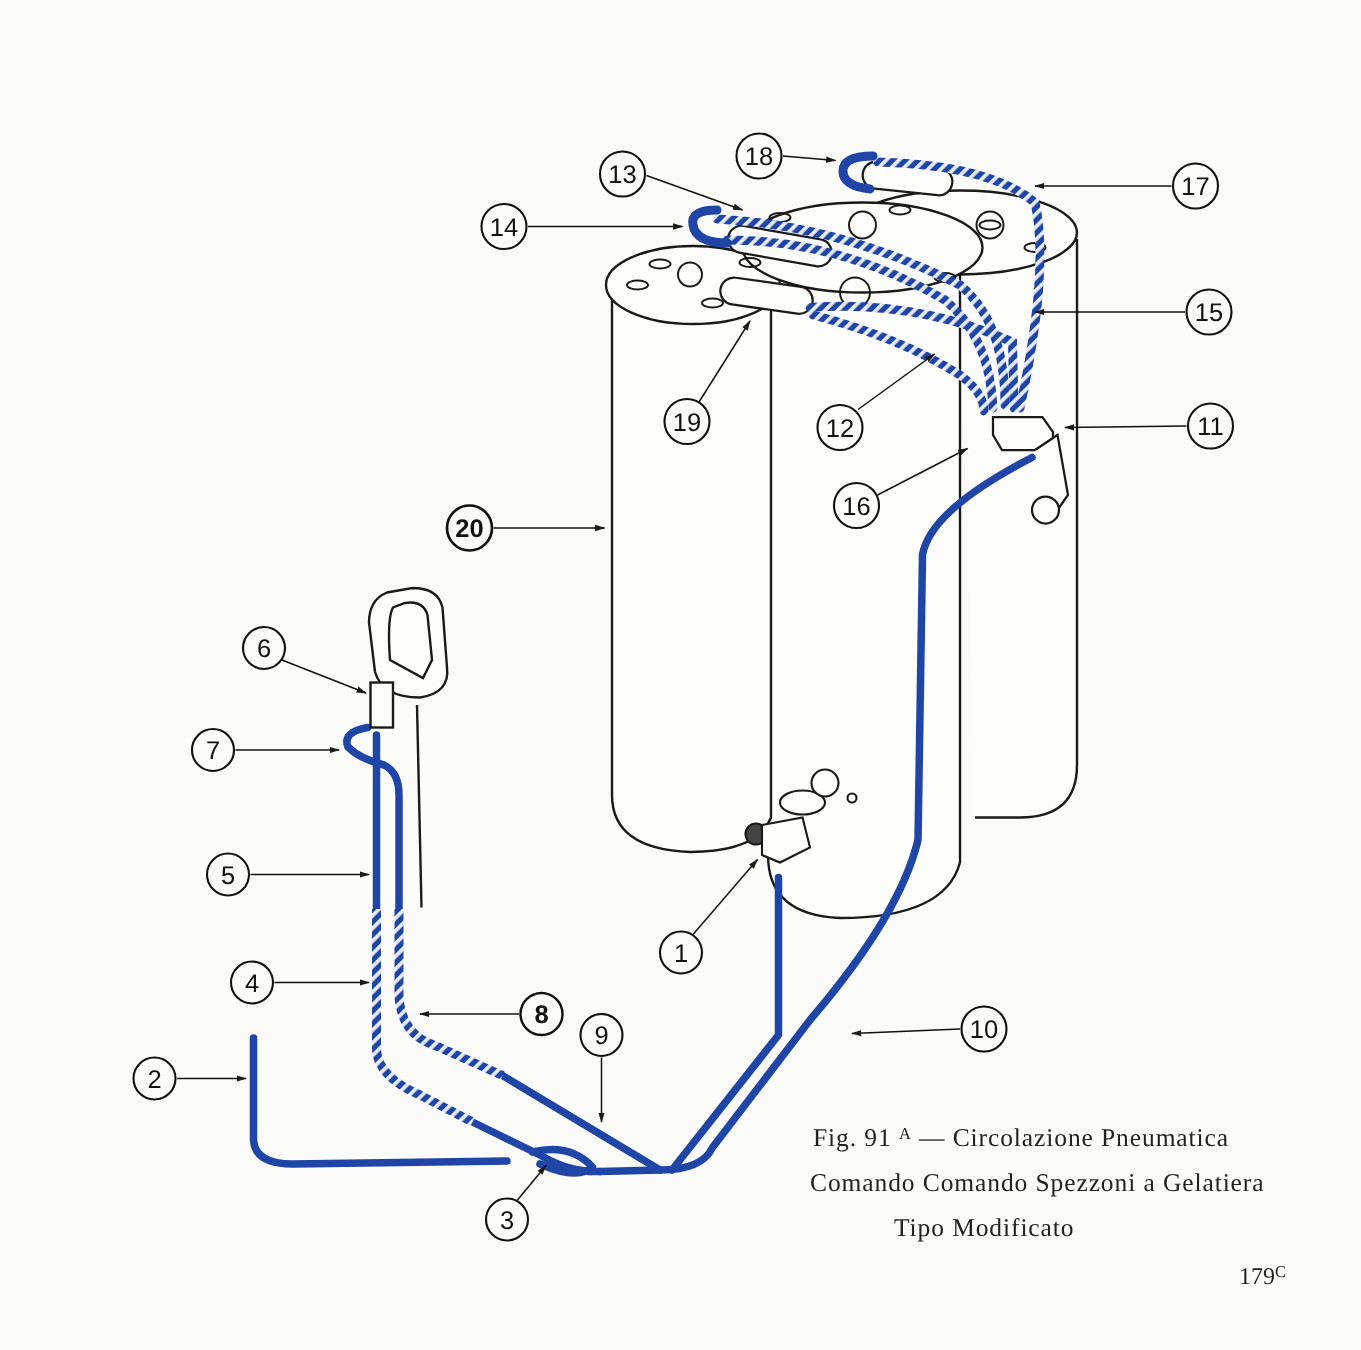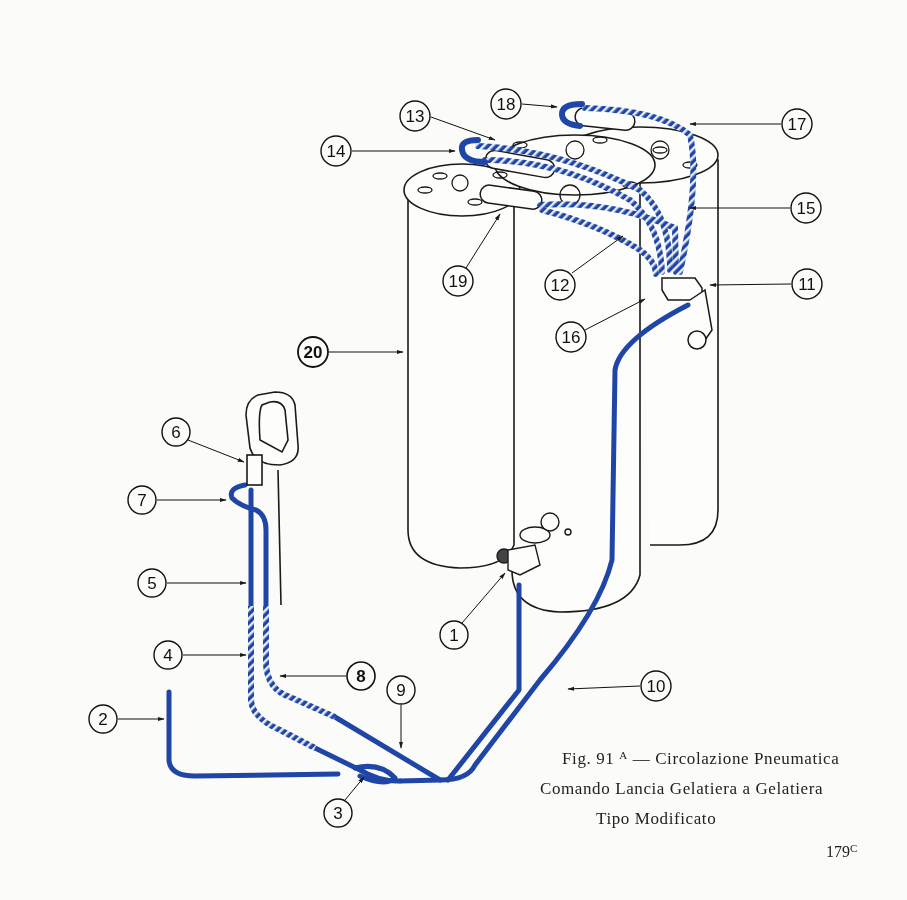--- a/index.html
+++ b/index.html
@@ -1,19 +1,19 @@
 <!DOCTYPE html>
 <html><head>
 <meta charset="utf-8">
 <style>
   html, body { margin:0; padding:0; background:#fbfbf9; }
   body { width:907px; height:900px; position:relative; overflow:hidden; font-family:"DejaVu Serif", serif; }
   #stage { position:absolute; left:0; top:0; width:907px; height:900px; }
   .caption { position:absolute; font-family:"Liberation Serif", serif; color:#222; font-size:17px; letter-spacing:0.6px; white-space:nowrap; }
-  .cap1 { left:542px; top:749px;margin-left:20px; }
+  .cap1 { left:542px; top:749px; }
   .cap2 { left:540px; top:779px; }
   .cap3 { left:596px; top:809px; }
   .sup { font-size:11px; vertical-align:5px; }
   .pagenum { position:absolute; left:826px; top:842px; font-family:"Liberation Serif", serif; font-size:16px; color:#222;text-align:right; }
   .callout text { font-family:"Liberation Sans", sans-serif; font-size:17px; fill:#111; }
 </style>
 </head>
 <body>
 
 <svg id="stage" viewBox="0 0 907 900">
@@ -239,17 +239,17 @@
       </g>
   </g>
 </svg>
 
 <div class="caption cap1">
   <span>Fig. </span><span>91</span>
   <span class="sup">A</span>
   <span>—</span>
   <span>Circolazione Pneumatica</span>
 </div>
-<div class="caption cap2">Comando Lancia Gelatiera a Gelatiera</div>
+<div class="caption cap2">Comando Comando Spezzoni a Gelatiera</div>
 <div class="caption cap3">Tipo Modificato</div>
 <div class="pagenum">
   <span>179</span><span class="sup">C</span>
 </div>
 
 </body></html>

